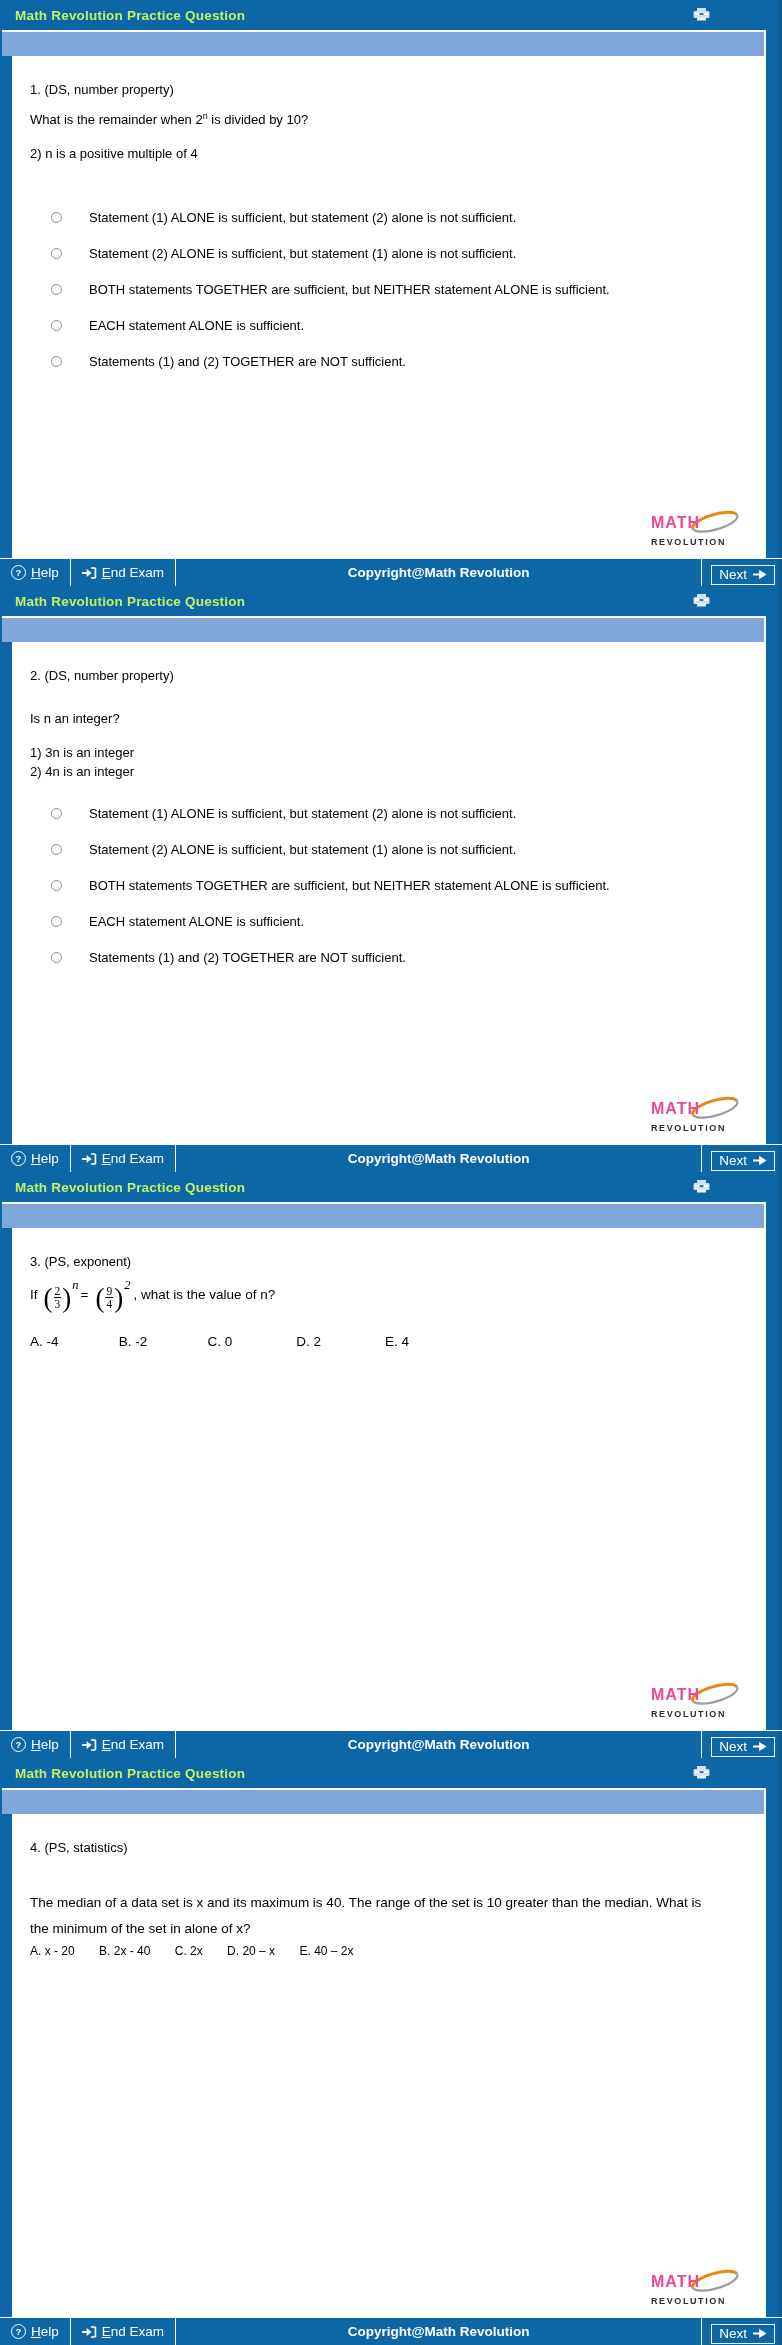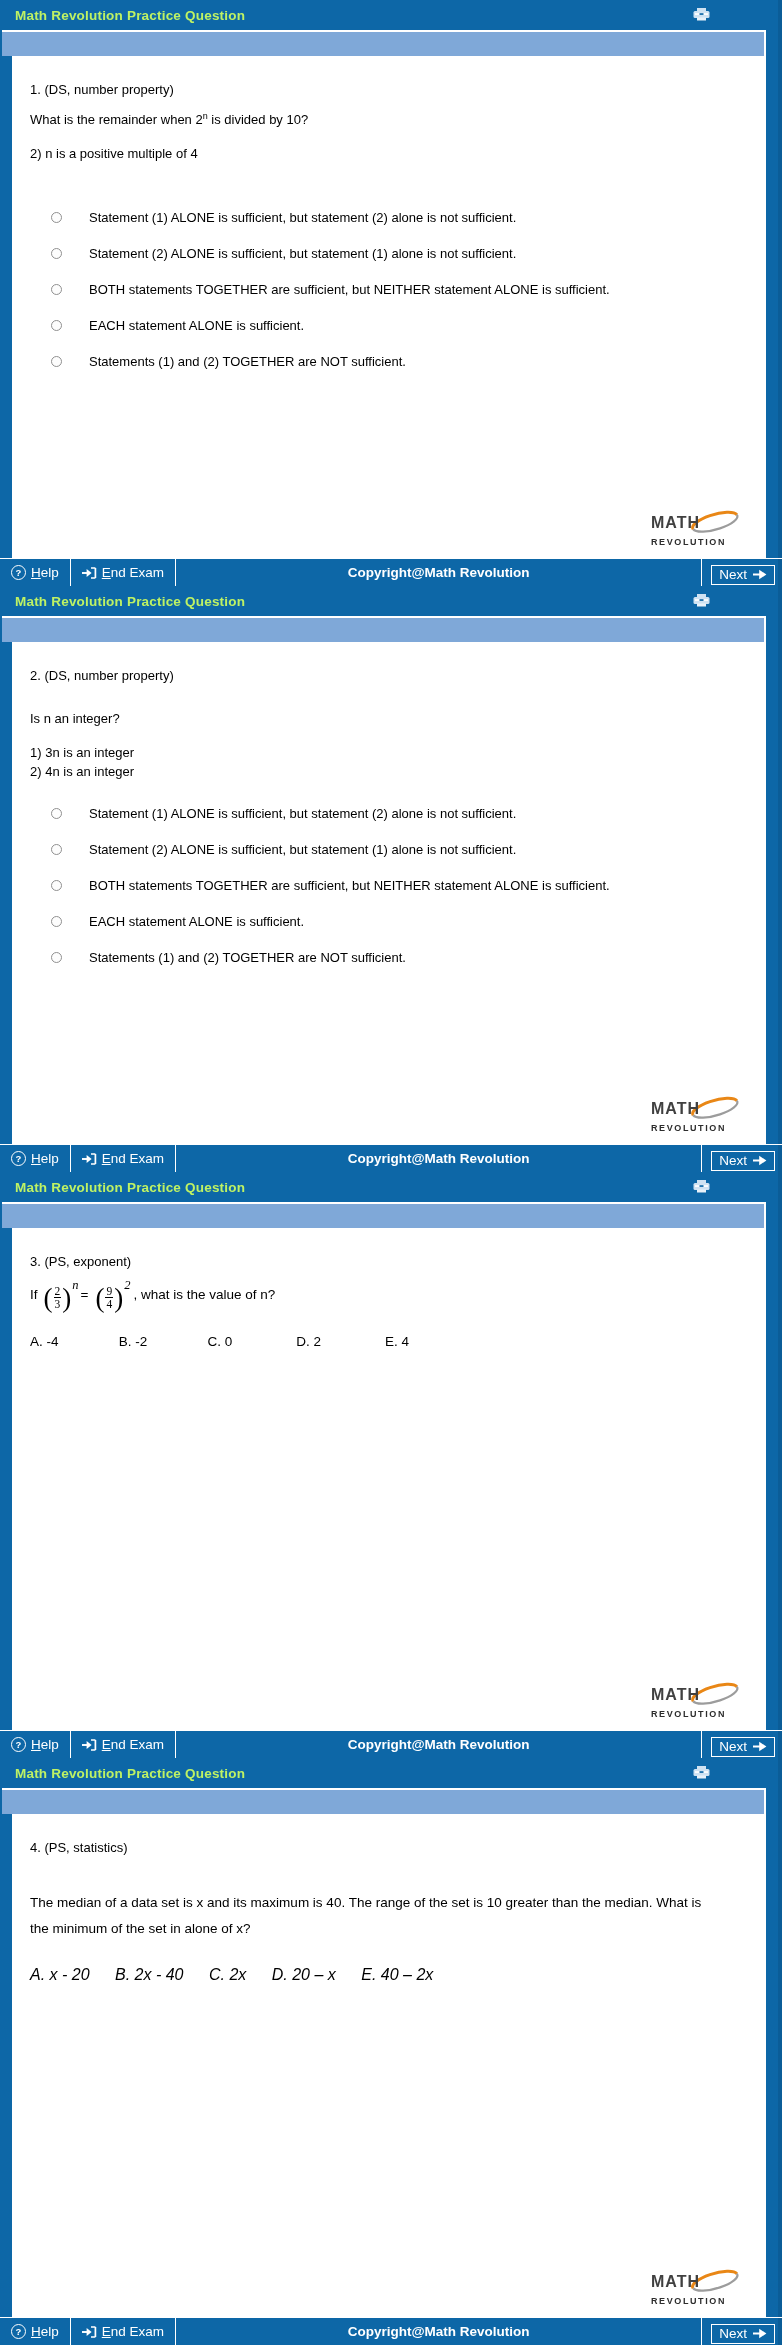--- a/index.html
+++ b/index.html
@@ -37,26 +37,26 @@
   .exp{font-family:"Liberation Serif",serif;font-style:italic;font-size:12.5px;transform:translateY(-9px);display:inline-block;margin-left:1px;}
   .eqsign{margin:0 7px 0 2px;}
   .eq-pre{margin-right:6px;}
   .eq-suffix{margin-left:3px;}
   .choices3{margin-top:20px;font-size:13.5px;}
   .choices3 span{display:inline-block;width:85px;}
   .choices3 span:last-child{width:auto;}
 
   
   .q4stem{margin-top:33px;font-size:13.5px;line-height:26px;}
-  .choices4{margin-top:23px;font-size:16px;font-style:italic;}
+  .choices4{font-size:12px;}
   .choices4 span{margin-right:21px;}
 
   
   .logo{position:absolute;right:17px;bottom:12px;width:98px;height:33px;}
-  .logo-math{position:relative;z-index:2;font-weight:bold;font-size:16px;letter-spacing:1px;color:#404040;}
+  .logo-math{position:relative;z-index:2;font-weight:bold;font-size:16px;letter-spacing:1px;color:#ec4899;}
   .logo-swoosh{position:absolute;left:36px;top:-5px;z-index:1;}
   .logo-rev{position:relative;z-index:2;font-weight:bold;font-size:9px;letter-spacing:1.6px;color:#2d2d2d;margin-top:0px;}
 
   
   .toolbar{height:28px;box-sizing:border-box;border-top:1px solid #fff;display:flex;align-items:stretch;color:#fff;}
   .tb-btn{display:flex;align-items:center;gap:5px;padding:0 11px;font-size:13.5px;cursor:default;}
   .tb-btn .u{text-decoration:underline;}
   .tb-sep{width:1px;background:#fff;}
   .qcirc{width:13px;height:13px;border:1px solid #fff;border-radius:50%;font-size:9.5px;font-weight:bold;display:flex;align-items:center;justify-content:center;line-height:1;}
   .copyright{flex:1;display:flex;align-items:center;justify-content:center;font-weight:bold;font-size:13.5px;}

